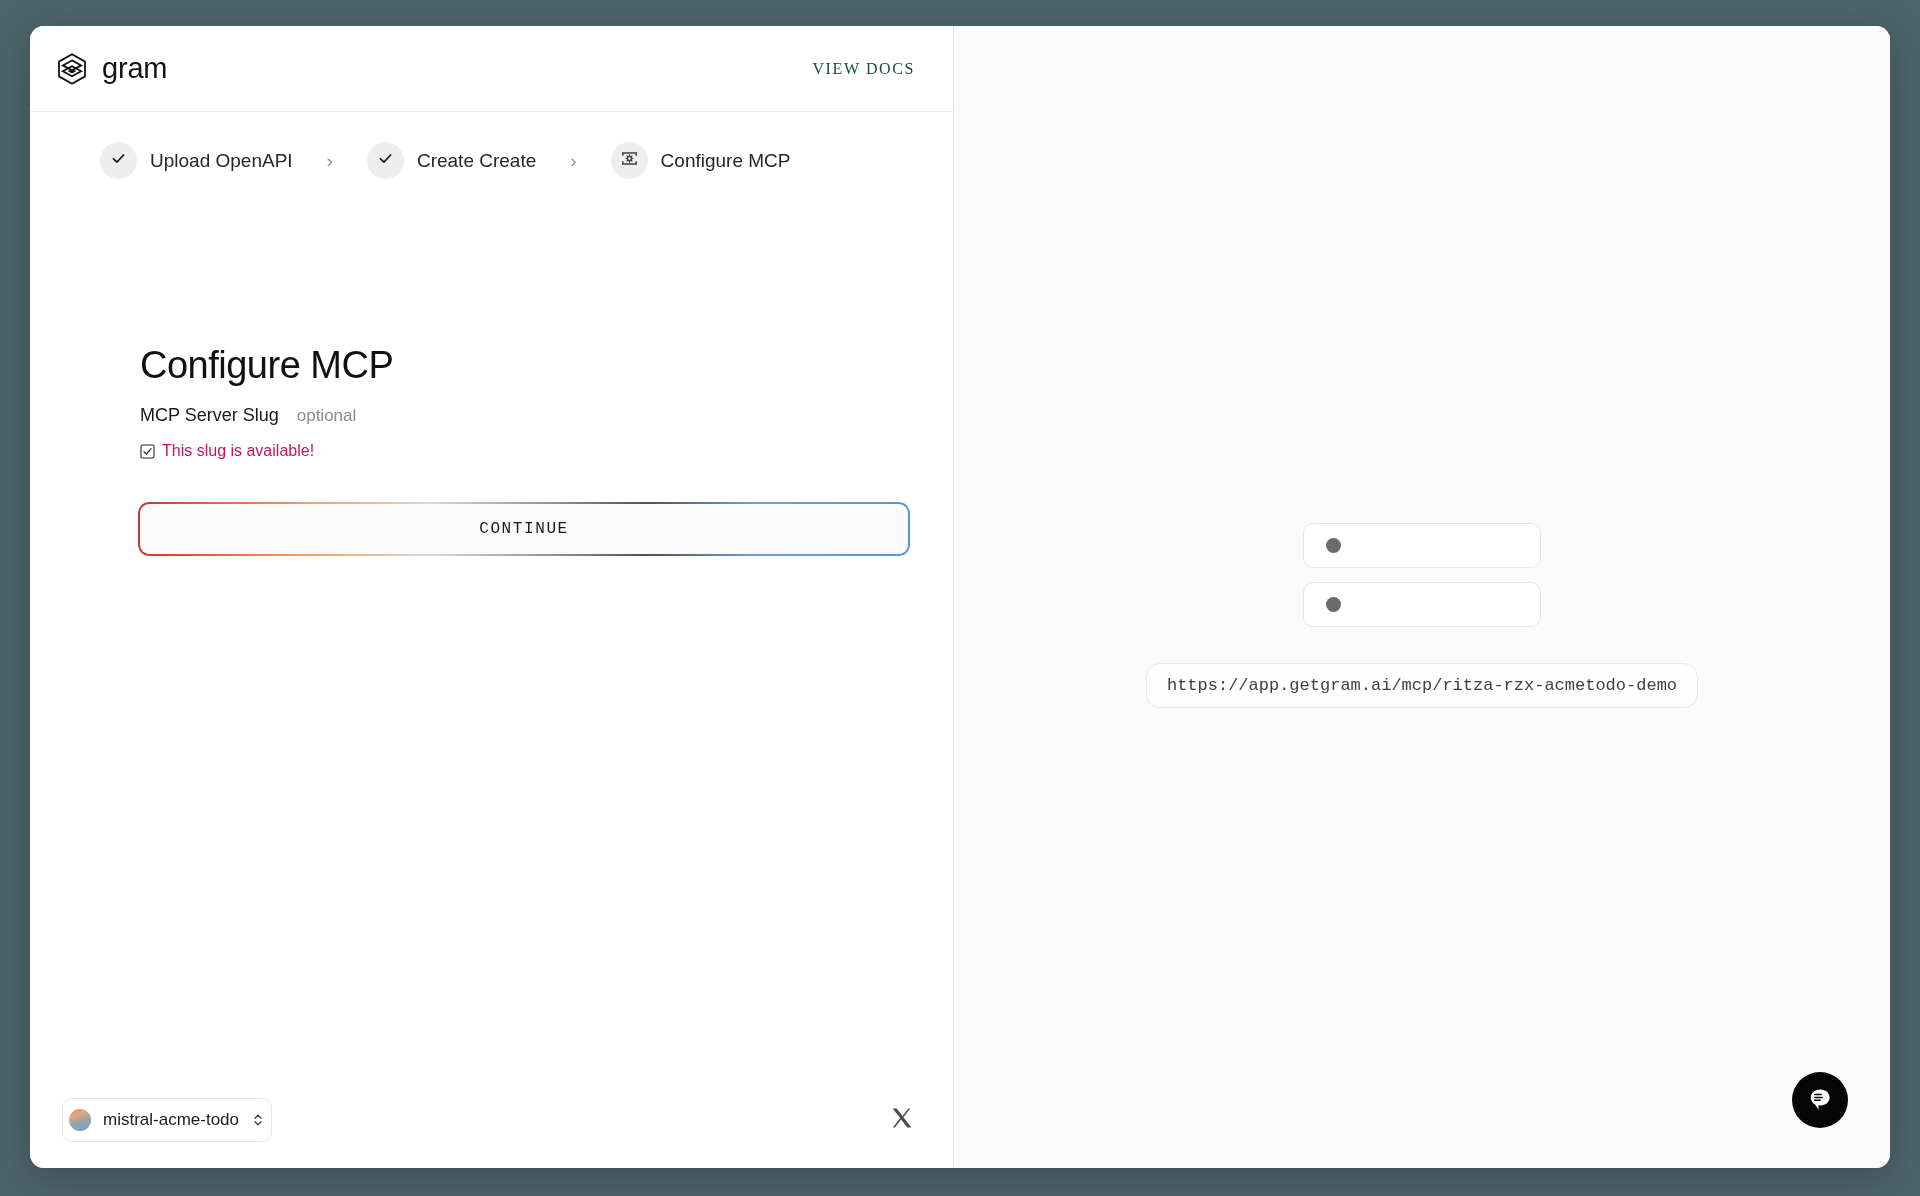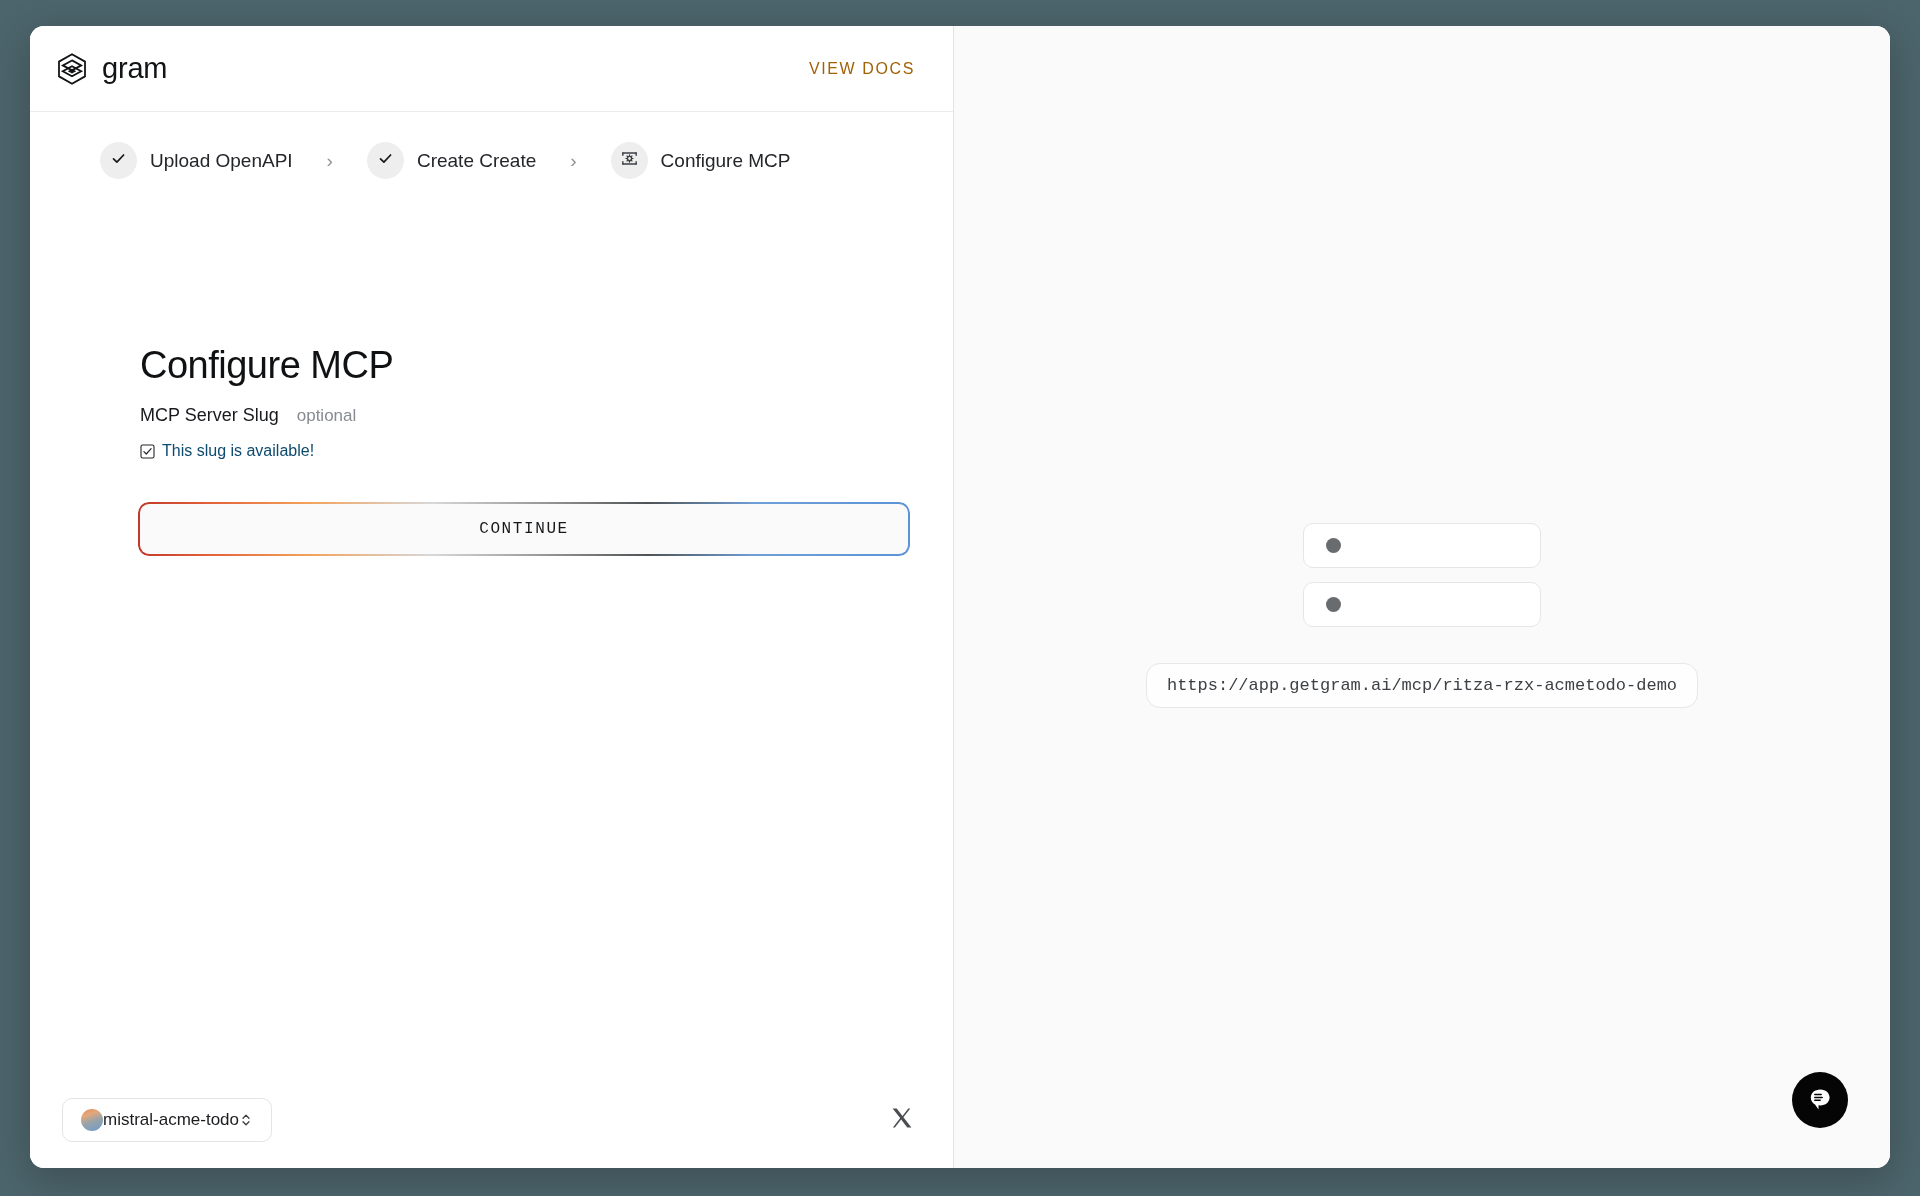--- a/index.html
+++ b/index.html
@@ -58,24 +58,24 @@
   }
   .brand-logo { width: 34px; height: 34px; display: block; }
   .brand-name {
     font-size: 29px;
     color: #111315;
     letter-spacing: -0.2px;
     font-weight: 400;
   }
 
   .view-docs {
-    font-family: Liberation Sans, sans-serif;
+    font-family: Liberation Serif, serif;
     font-size: 16px;
     letter-spacing: 1.6px;
-    color: #a16207;
+    color: #14532d;
     text-decoration: none;
     cursor: pointer;
     font-weight: 400;
   }
 
   
   .stepper {
     display: flex;
     align-items: center;
     padding: 30px 0 0 70px;
@@ -157,21 +157,21 @@
   }
   .slug-prefix { color: #8c9096; }
   .slug-value  { color: #101214; }
 
   .slug-status {
     display: flex;
     align-items: center;
     gap: 7px;
     margin-top: 14px;
     font-size: 16px;
-    color: #0c4a6e;
+    color: #be185d;
   }
   .check-box-icon { display: block; }
 
   .continue-btn {
     position: relative;
     width: 768px;
     height: 50px;
     margin-top: 44px;
     border-radius: 2px;
     background: #fafafa;
@@ -208,24 +208,24 @@
     height: 96px;
     flex: 0 0 auto;
     display: flex;
     align-items: center;
     justify-content: space-between;
     padding: 0 40px 0 32px;
   }
   .org-selector {
     display: flex;
     align-items: center;
-    gap: 0;
+    gap: 12px;
     border: 1px solid #e3e4e7;
     border-radius: 10px;
-    padding: 10px 18px;
+    padding: 10px 6px;
     background: #fff;
     cursor: pointer;
   }
   .org-avatar {
     width: 22px;
     height: 22px;
     border-radius: 50%;
     background: linear-gradient(160deg, #e98b52 0%, #e2a77c 28%, #9aa3a8 55%, #6d9ccd 100%);
     flex: 0 0 auto;
   }

